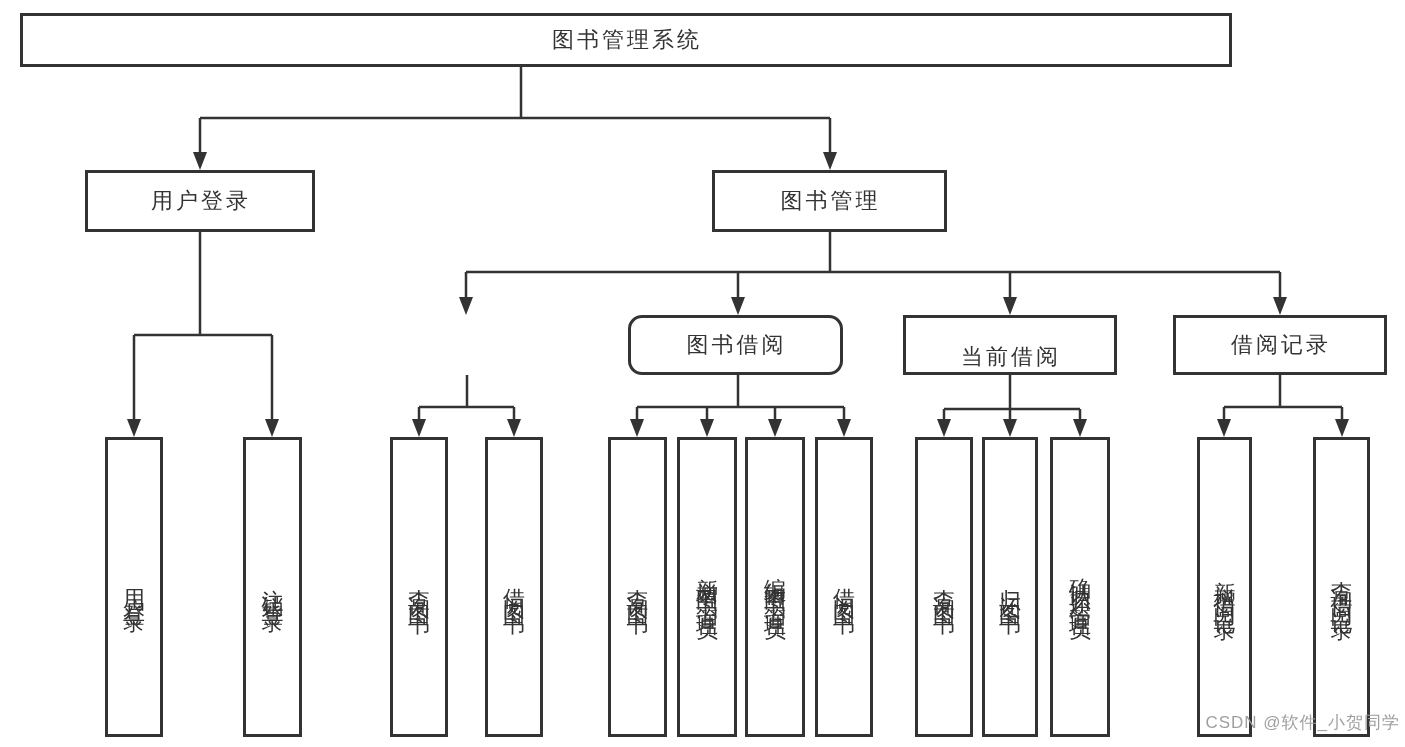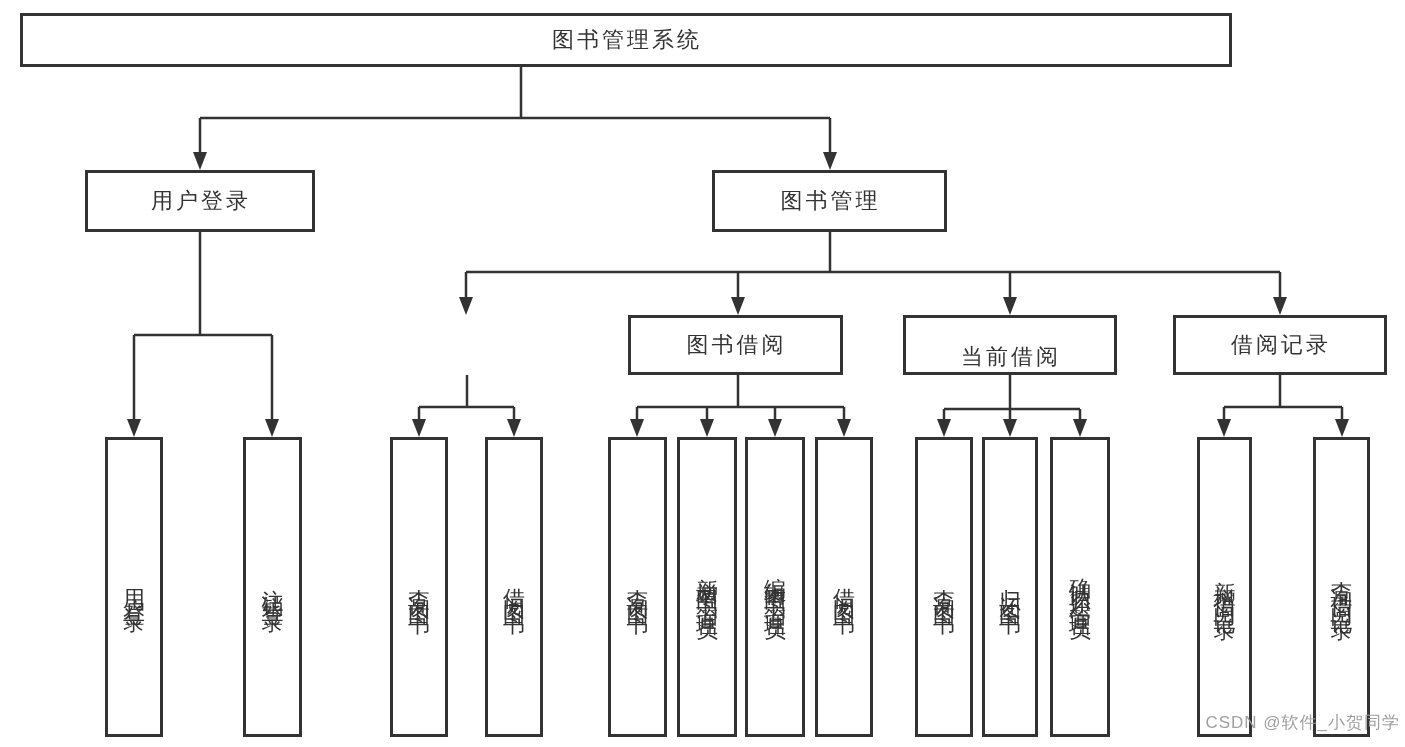--- a/index.html
+++ b/index.html
@@ -66,21 +66,21 @@
     <span class="hlabel">图书管理系统</span>
   </div>
 
   <div class="node" style="left:85px;top:170px;width:230px;height:62px;">
     <span class="hlabel">用户登录</span>
   </div>
   <div class="node" style="left:712px;top:170px;width:235px;height:62px;">
     <span class="hlabel">图书管理</span>
   </div>
 
-  <div class="node" style="left:628px;top:315px;width:215px;height:60px;">
+  <div class="node" style="left:628px;top:315px;width:215px;height:60px;border-radius:14px;">
     <span class="hlabel">图书借阅</span>
   </div>
   <div class="node" style="left:903px;top:315px;width:214px;height:60px;align-items:flex-end;">
     <span class="hlabel">当前借阅</span>
   </div>
   <div class="node" style="left:1173px;top:315px;width:214px;height:60px;">
     <span class="hlabel">借阅记录</span>
   </div>
 
   <div class="node leaf" style="left:105px;width:58px;">

